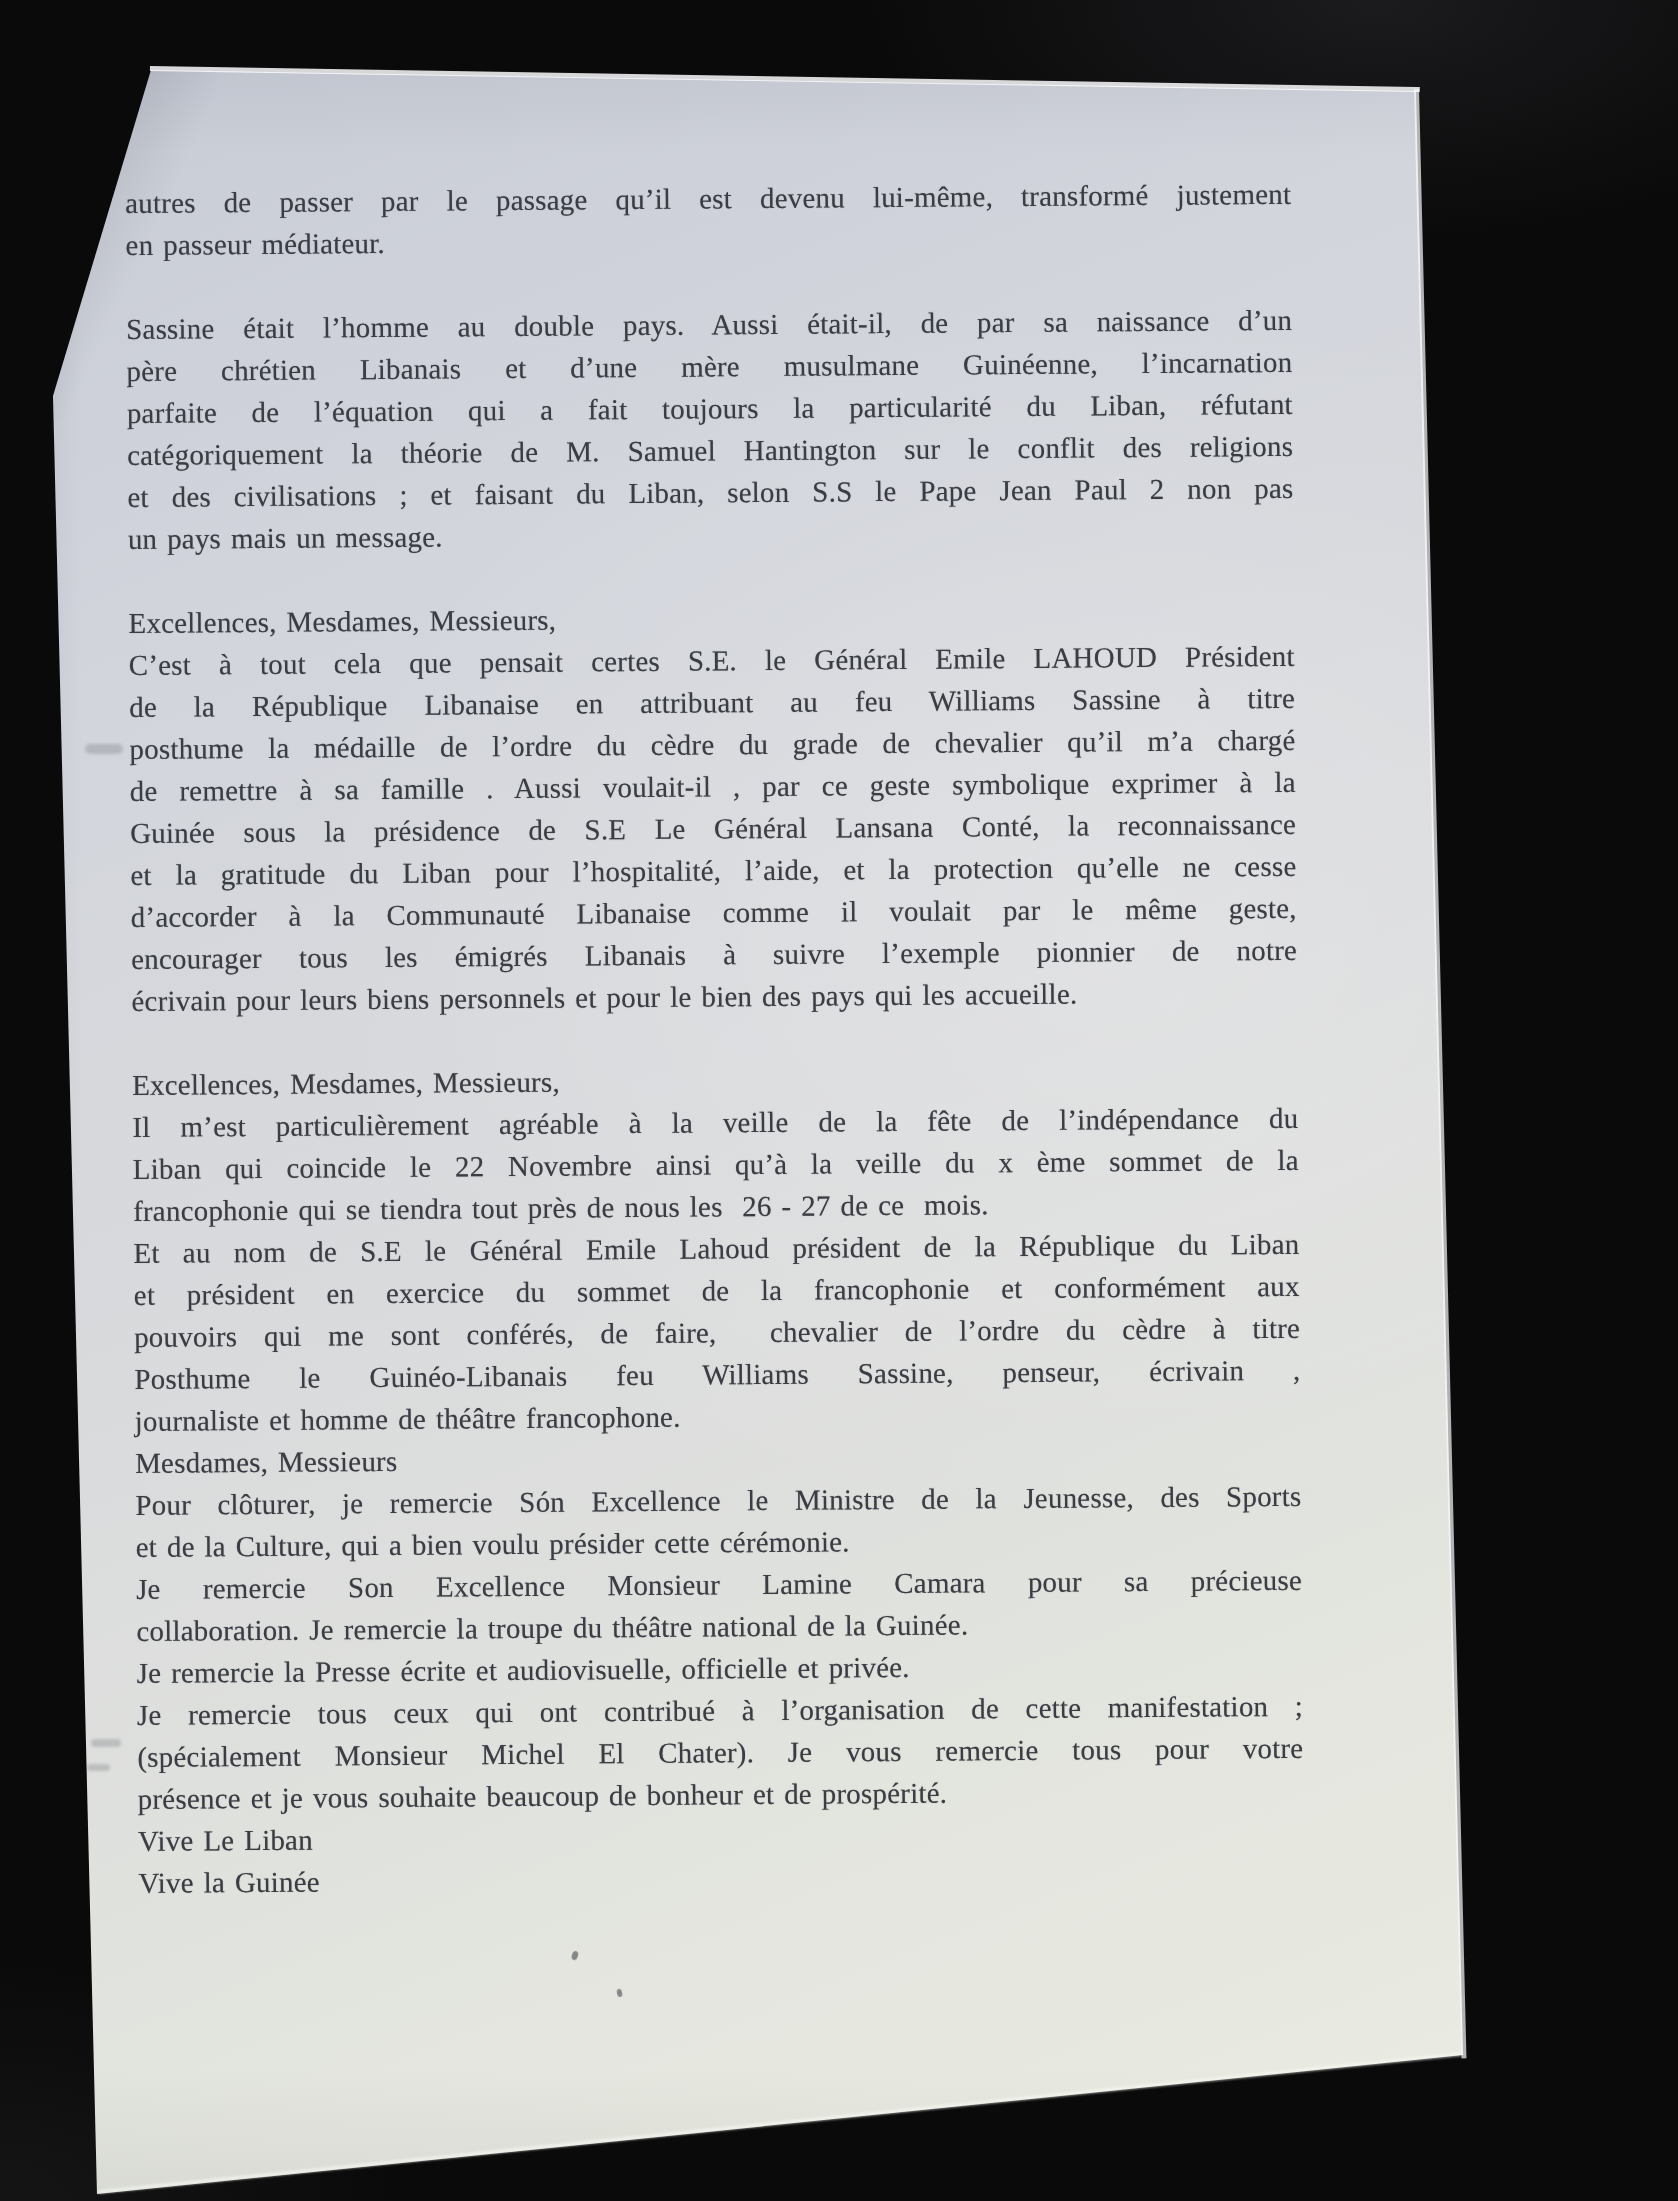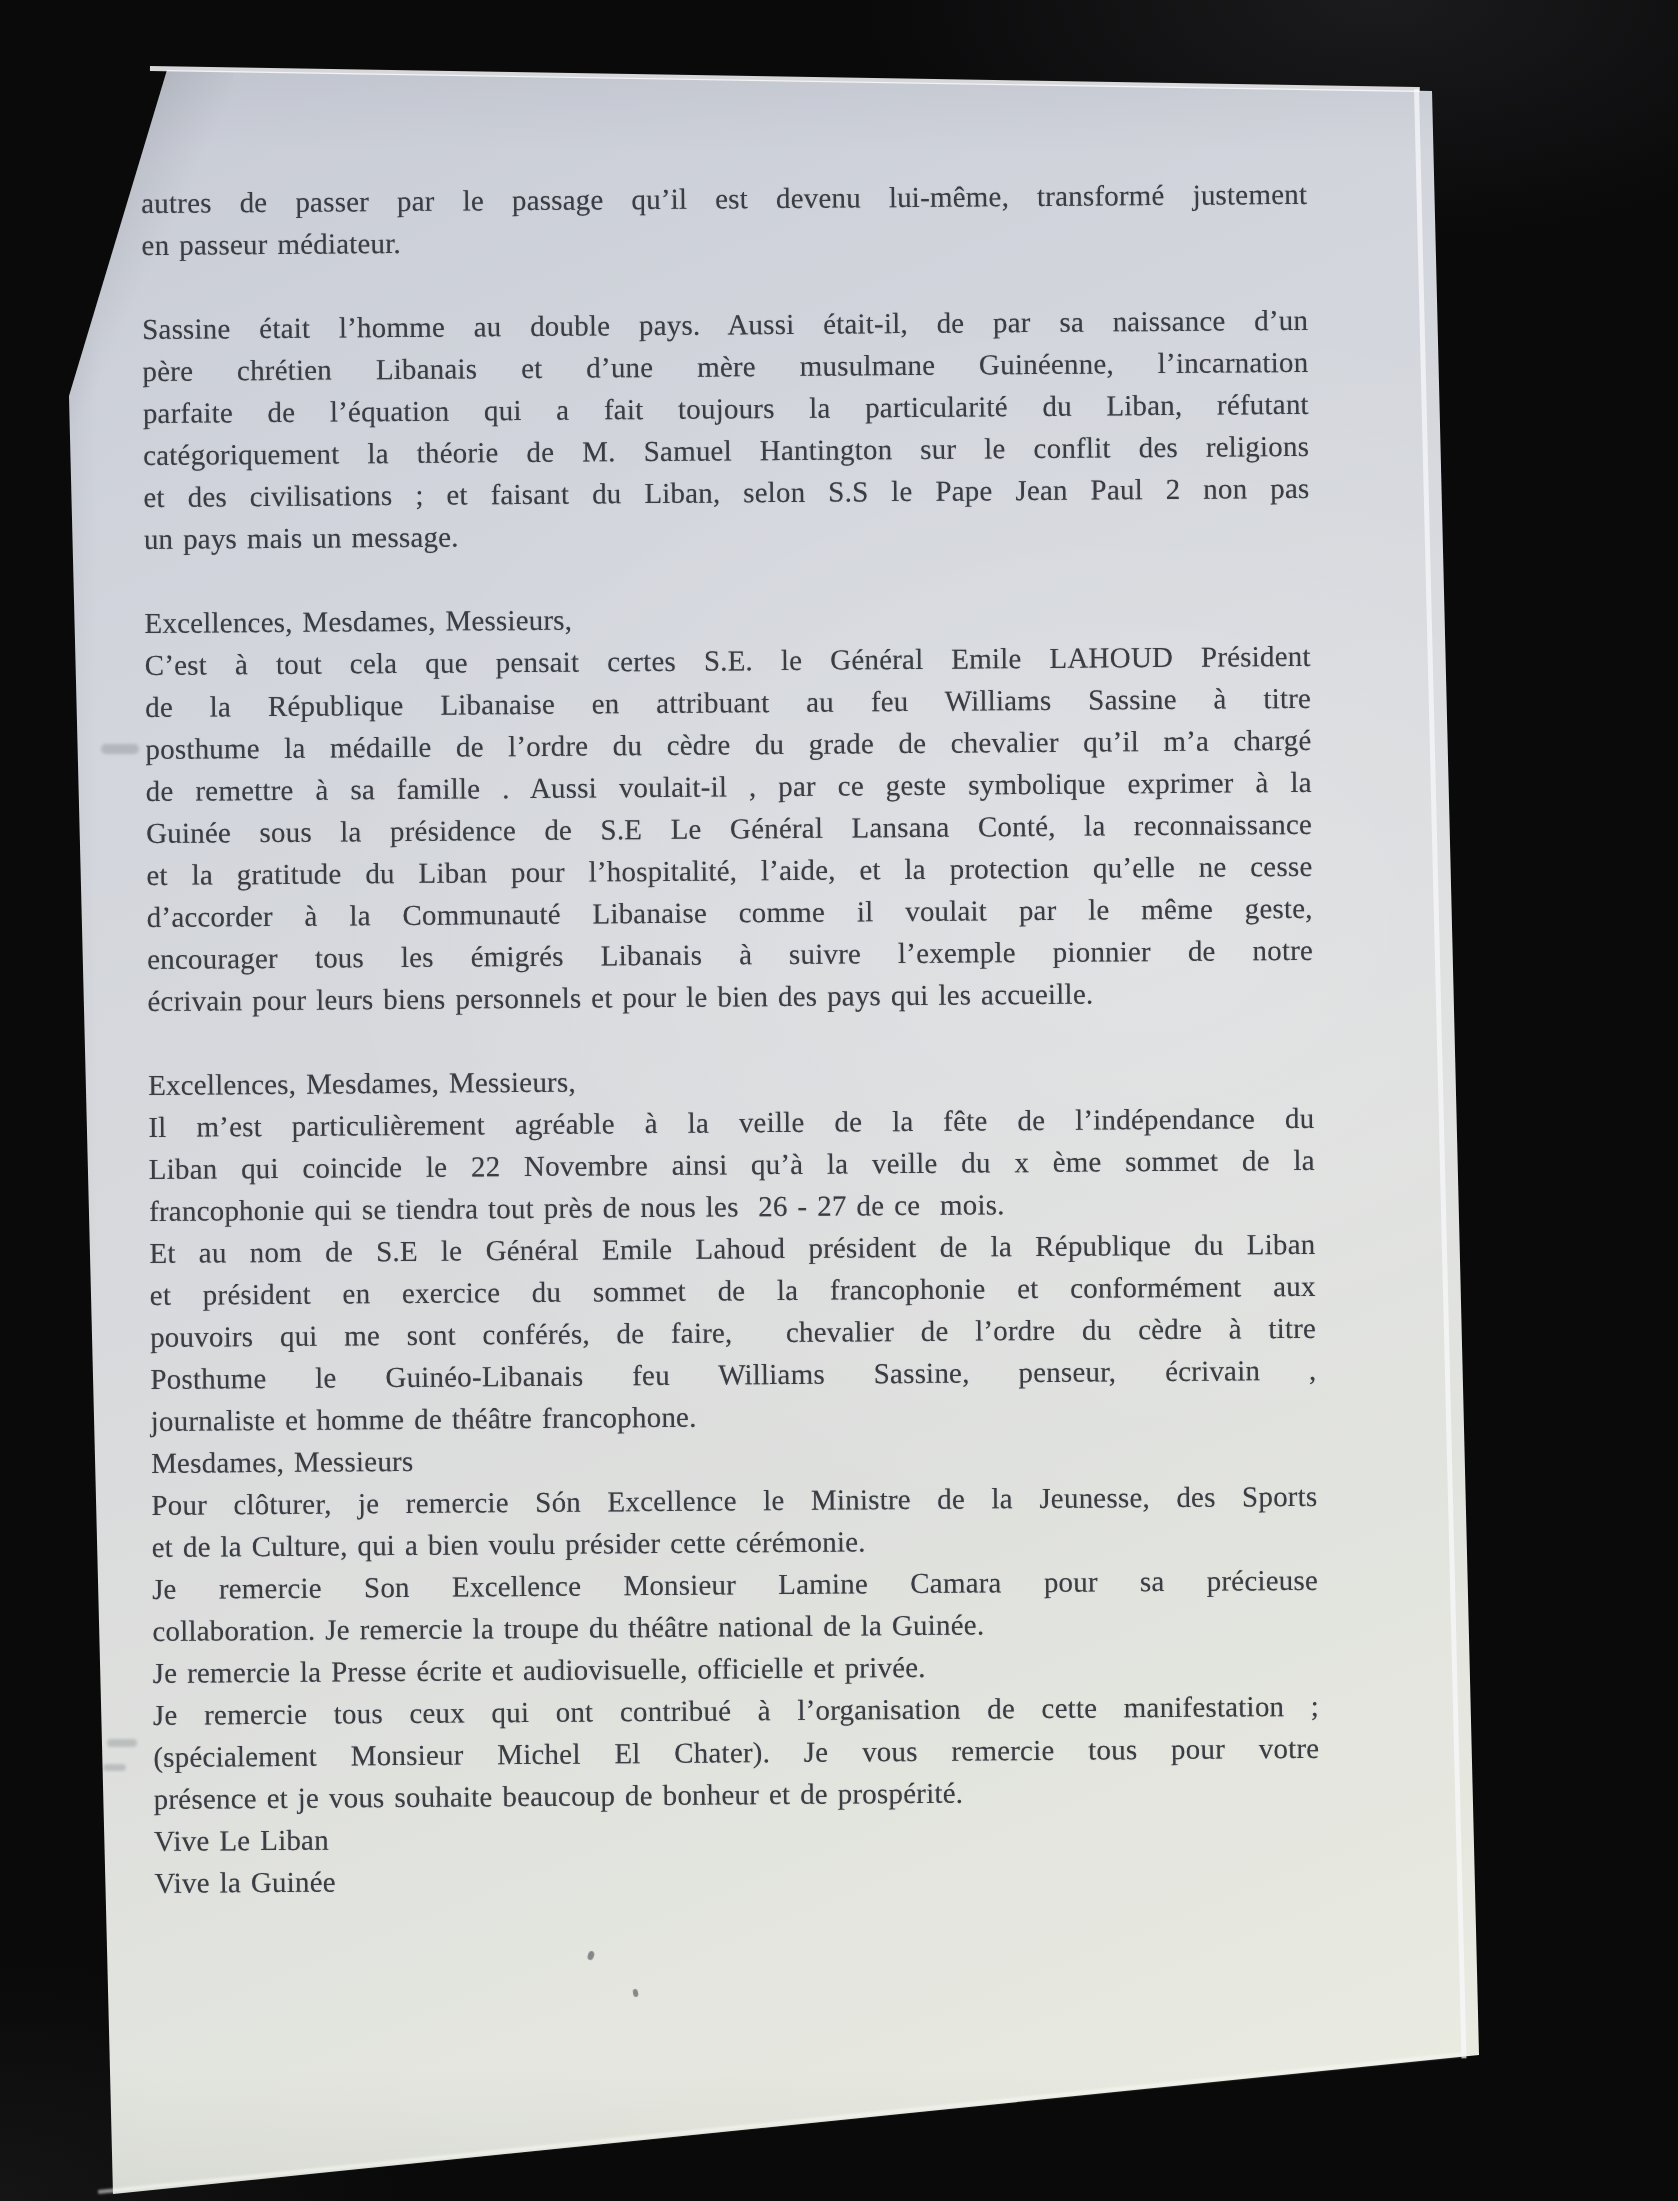--- a/index.html
+++ b/index.html
@@ -16,21 +16,21 @@
   .backdrop {
     position: absolute;
     inset: 0;
     background:
       radial-gradient(ellipse 852px 397px at 82% 0%, #1b1b1d 0%, rgba(10,10,11,0) 60%),
       radial-gradient(ellipse 662px 397px at 0% 100%, #151516 0%, rgba(10,10,11,0) 60%),
       #0a0a0b;
   }
   .paper {
     position: absolute;
-    left: 16px; top: 0;
+    left: 0; top: 0;
     width: 1648px; height: 2201px;
     clip-path: polygon(151px 70px, 1416px 91px, 1463px 2055px, 97px 2194px, 53px 396px);
     background: linear-gradient(158deg,
       #c7cbd5 0%, #d2d5dc 26%, #d9dadc 50%, #e2e4de 74%, #ecede2 100%);
   }
   .texture {
     position: absolute; inset: 0;
     background:
       radial-gradient(ellipse 1183px 899px at 68% 42%, rgba(255,255,255,0.22), rgba(255,255,255,0) 70%),
       linear-gradient(90deg, rgba(105,110,125,0.20) 0%, rgba(105,110,125,0) 5%),

